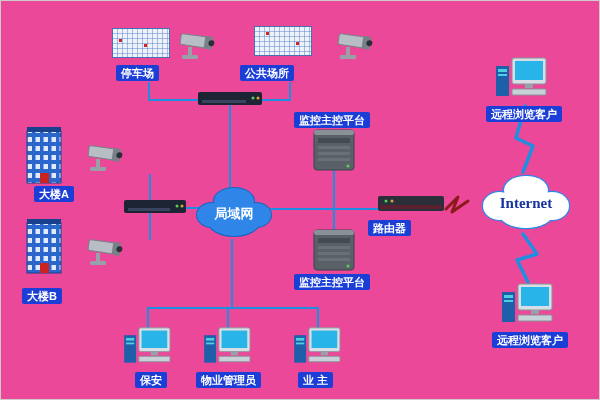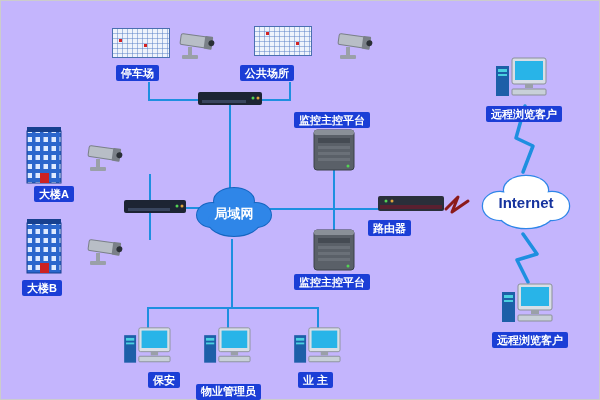--- a/index.html
+++ b/index.html
@@ -1,16 +1,16 @@
 <!DOCTYPE html>
 <html><head>
 <meta charset="utf-8">
 <style>
   html,body{margin:0;padding:0;background:#e9e9e9;font-family:"Liberation Sans",sans-serif;}
-  #stage{position:relative;width:600px;height:400px;background:#c4b5fd;overflow:hidden;
+  #stage{position:relative;width:600px;height:400px;background:#ec4899;overflow:hidden;
          box-shadow:0 0 0 1px #cccccc inset;}
   .node{position:absolute;}
   .lbl{position:absolute;background:#1b3ed6;color:#fff;font-size:11px;font-weight:bold;
        line-height:14px;padding:1px 5px;border-radius:2px;white-space:nowrap;z-index:5;}
   .h,.v{position:absolute;background:#1e8fe0;z-index:1;}
   .h{height:2px;} .v{width:2px;}
   svg{display:block;}
   #bolts{position:absolute;left:0;top:0;z-index:2;pointer-events:none;}
   .icon{z-index:3;}
 </style>
@@ -133,21 +133,21 @@
     <svg width="42" height="34" viewBox="0 0 42 34">
       <g transform="rotate(8 21 17)">
         <rect x="2" y="8" width="26" height="11" rx="2" fill="#b8bec6" stroke="#7a8088"></rect>
         <rect x="26" y="7" width="8" height="13" rx="1" fill="#7a8088"></rect>
         <circle cx="33" cy="13.5" r="3" fill="#2a2f36"></circle>
       </g>
       <rect x="10" y="19" width="4" height="9" fill="#9aa0a8"></rect>
       <rect x="4" y="27" width="16" height="4" rx="1" fill="#9aa0a8"></rect>
     </svg>
   </div>
-  <div class="lbl" style="left:22px;top:280px;text-align:center;">大楼B</div>
+  <div class="lbl" style="left:22px;top:288px;text-align:center;">大楼B</div>
 
   <div class="node icon" style="left:124px;top:200px;">
     <svg width="62" height="13" viewBox="0 0 62 13">
       <rect width="62" height="13" rx="2" fill="#1d2433"></rect>
       <rect x="4" y="8" width="42" height="3" fill="#39455e"></rect>
       <circle cx="53" cy="6" r="1.5" fill="#53d353"></circle>
         <circle cx="58" cy="6" r="1.5" fill="#e0a43c"></circle>
     </svg>
   </div>
 
@@ -197,21 +197,21 @@
   <div class="node icon" style="left:378px;top:196px;">
     <svg width="66" height="15" viewBox="0 0 66 15">
       <rect width="66" height="15" rx="2" fill="#2a2f3a"></rect>
       <rect x="2" y="9" width="62" height="4" fill="#5a2030"></rect>
       <circle cx="8" cy="5" r="1.5" fill="#53d353"></circle>
         <circle cx="14" cy="5" r="1.5" fill="#e0a43c"></circle>
     </svg>
   </div>
   <div class="lbl" style="left:368px;top:220px;">路由器</div>
 
-  <div class="node icon" style="left:476px;top:170px;">
+  <div class="node icon" style="left:476px;top:170px;font-family:Liberation Serif, serif;">
     <svg width="100" height="64" viewBox="0 0 100 64">
       <g fill="#ffffff" stroke="#2f86e8" stroke-width="2.5">
         <ellipse cx="24" cy="36" rx="17" ry="14"></ellipse>
         <ellipse cx="50" cy="20" rx="22" ry="14"></ellipse>
         <ellipse cx="76" cy="36" rx="17" ry="14"></ellipse>
         <ellipse cx="50" cy="42" rx="28" ry="16"></ellipse>
       </g>
       <g fill="#ffffff">
         <ellipse cx="24" cy="36" rx="17" ry="14"></ellipse>
         <ellipse cx="50" cy="20" rx="22" ry="14"></ellipse>
@@ -252,34 +252,34 @@
     <svg width="48" height="44" viewBox="0 0 52 48">
       <rect x="0" y="10" width="13" height="30" fill="#1d5fa8"></rect>
       <rect x="2" y="13" width="9" height="3" fill="#4ad0e0"></rect>
         <rect x="2" y="18" width="9" height="2" fill="#4ad0e0"></rect>
       <rect x="16" y="2" width="34" height="26" rx="2" fill="#d8dee6" stroke="#8a9098"></rect>
       <rect x="19" y="5" width="28" height="19" fill="#28b4e8"></rect>
       <rect x="29" y="28" width="8" height="4" fill="#9aa0a8"></rect>
       <rect x="16" y="33" width="34" height="6" rx="1" fill="#c8d0d8" stroke="#8a9098"></rect>
     </svg>
   </div>
-  <div class="lbl" style="left:148px;top:372px;">保安</div>
+  <div class="lbl" style="left:135px;top:372px;">保安</div>
 
   <div class="node icon" style="left:204px;top:326px;">
     <svg width="48" height="44" viewBox="0 0 52 48">
       <rect x="0" y="10" width="13" height="30" fill="#1d5fa8"></rect>
       <rect x="2" y="13" width="9" height="3" fill="#4ad0e0"></rect>
         <rect x="2" y="18" width="9" height="2" fill="#4ad0e0"></rect>
       <rect x="16" y="2" width="34" height="26" rx="2" fill="#d8dee6" stroke="#8a9098"></rect>
       <rect x="19" y="5" width="28" height="19" fill="#28b4e8"></rect>
       <rect x="29" y="28" width="8" height="4" fill="#9aa0a8"></rect>
       <rect x="16" y="33" width="34" height="6" rx="1" fill="#c8d0d8" stroke="#8a9098"></rect>
     </svg>
   </div>
-  <div class="lbl" style="left:196px;top:384px;font-family:Liberation Mono, monospace;">物业管理员</div>
+  <div class="lbl" style="left:196px;top:372px;">物业管理员</div>
 
   <div class="node icon" style="left:294px;top:326px;">
     <svg width="48" height="44" viewBox="0 0 52 48">
       <rect x="0" y="10" width="13" height="30" fill="#1d5fa8"></rect>
       <rect x="2" y="13" width="9" height="3" fill="#4ad0e0"></rect>
         <rect x="2" y="18" width="9" height="2" fill="#4ad0e0"></rect>
       <rect x="16" y="2" width="34" height="26" rx="2" fill="#d8dee6" stroke="#8a9098"></rect>
       <rect x="19" y="5" width="28" height="19" fill="#28b4e8"></rect>
       <rect x="29" y="28" width="8" height="4" fill="#9aa0a8"></rect>
       <rect x="16" y="33" width="34" height="6" rx="1" fill="#c8d0d8" stroke="#8a9098"></rect>

